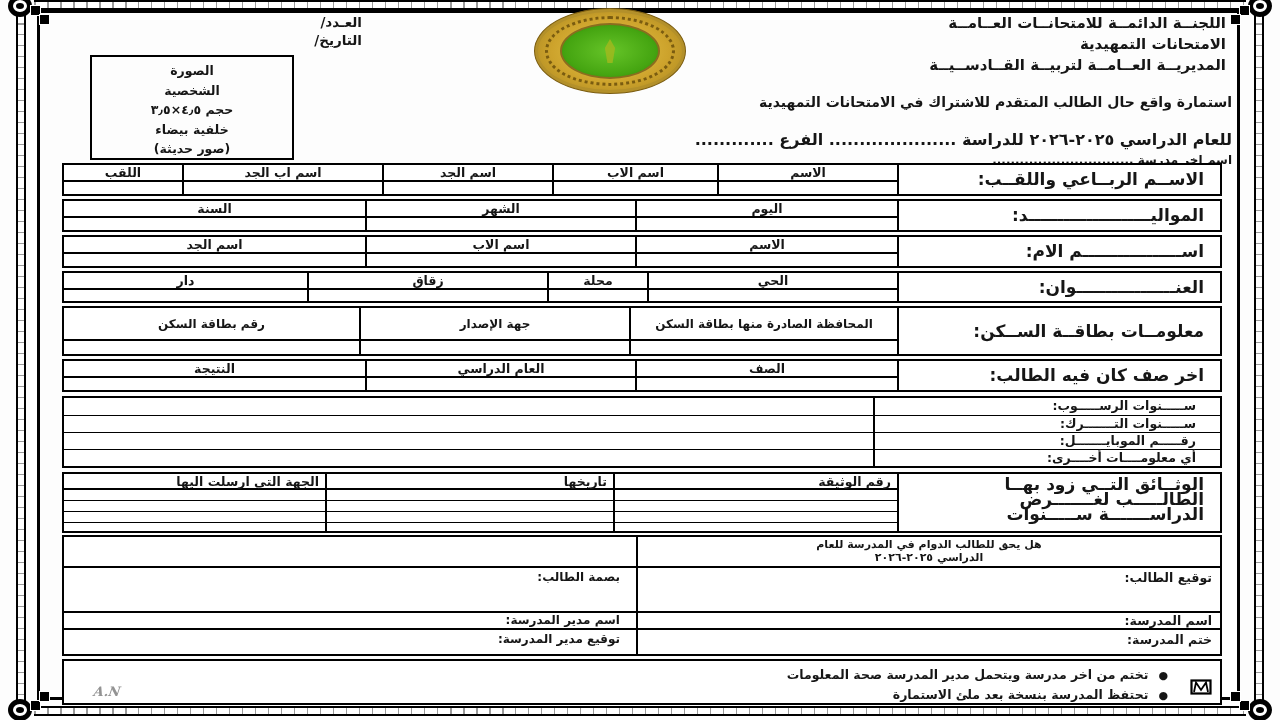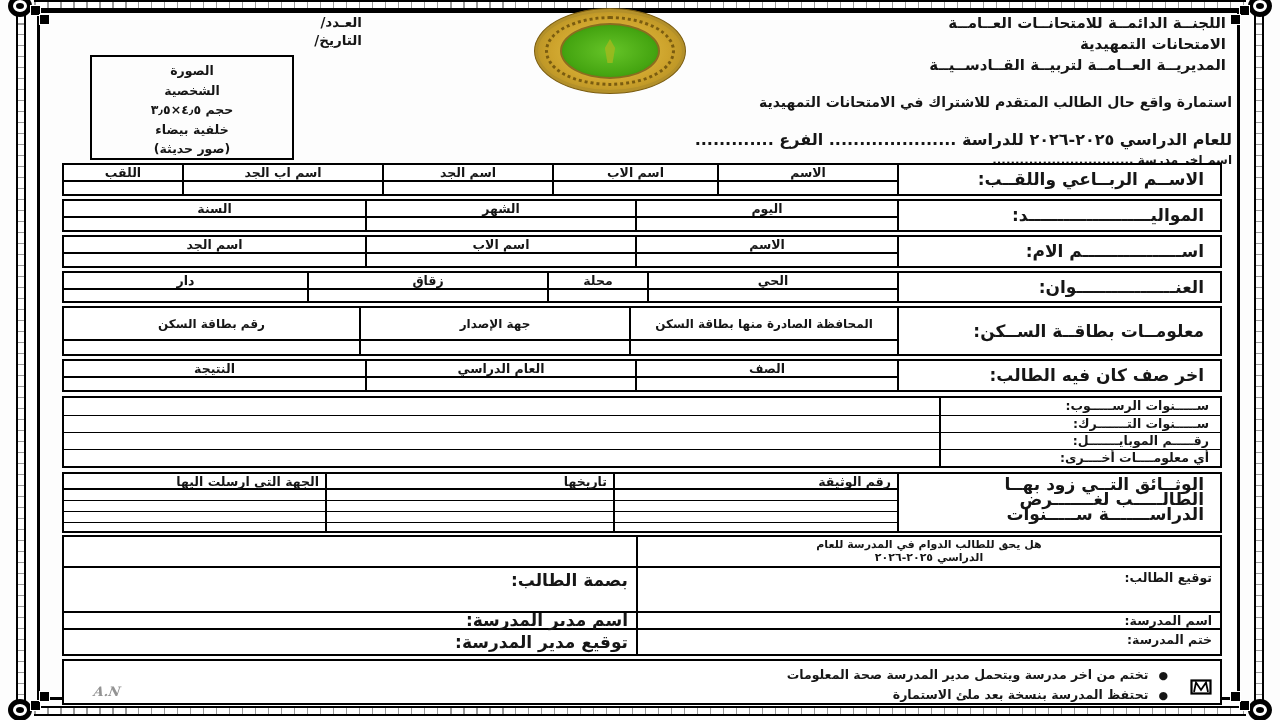--- a/index.html
+++ b/index.html
@@ -98,28 +98,28 @@
     display:flex; align-items:center; justify-content:center; text-align:center; padding:0 8px;
   }
   .chr { height:16px; line-height:15px; text-align:right; padding-right:6px; font-size:12.5px; border-bottom:2px solid #000; }
   .cv { flex:1; }
   .dv { height:11px; border-bottom:1.5px solid #000; }
   .dv:last-child { border-bottom:none; flex:1; }
 
   .srows { border:2px solid #000; margin-bottom:4px; background:#fff; }
   .srow { display:flex; height:17px; border-top:1.5px solid #000; }
   .srow:first-child { border-top:none; }
-  .slbl { width:281px; border-left:2px solid #000; padding-right:11px; font-size:12.5px; line-height:15px; }
+  .slbl { width:347px; border-left:2px solid #000; padding-right:24px; font-size:12.5px; line-height:15px; }
   .sdata { flex:1; }
 
   .sigblock { border:2px solid #000; margin-bottom:3px; background:#fff; }
   .sigblock .brow { display:flex; border-top:2px solid #000; }
   .sigblock .brow:first-child { border-top:none; }
   .rcell { width:584px; border-left:2px solid #000; padding:2px 8px 0 0; text-align:right; font-size:12.5px; }
-  .lcell { flex:1; padding:2px 8px 0 0; text-align:right; font-size:17px; }
+  .lcell { flex:1; padding:2px 16px 0 0; text-align:right; font-size:12px; }
   .qrow { height:29px; }
   .qcell { width:584px; border-left:2px solid #000; text-align:center; font-size:11px; line-height:13px; padding-top:1px; }
   .qempty { flex:1; }
   .sigrow { height:45px; }
   .namerow { height:17px; }
   .namerow .rcell, .namerow .lcell { padding-top:0; line-height:15px; }
   .stamprow { height:26px; }
 
   .notes { position:relative; border:2px solid #000; height:46px; background:#fff; padding:4px 52px 0 0; font-size:12.5px; line-height:19px; }
   .nline { text-align:right; }

